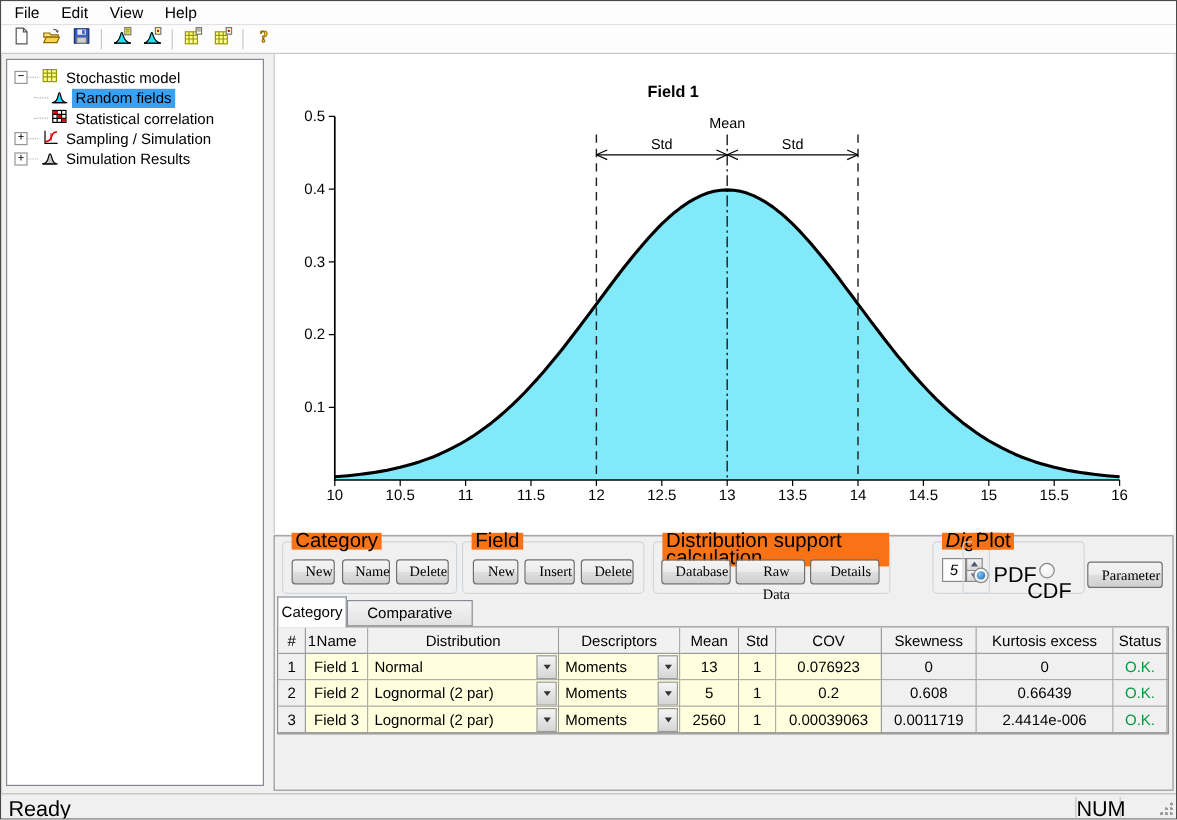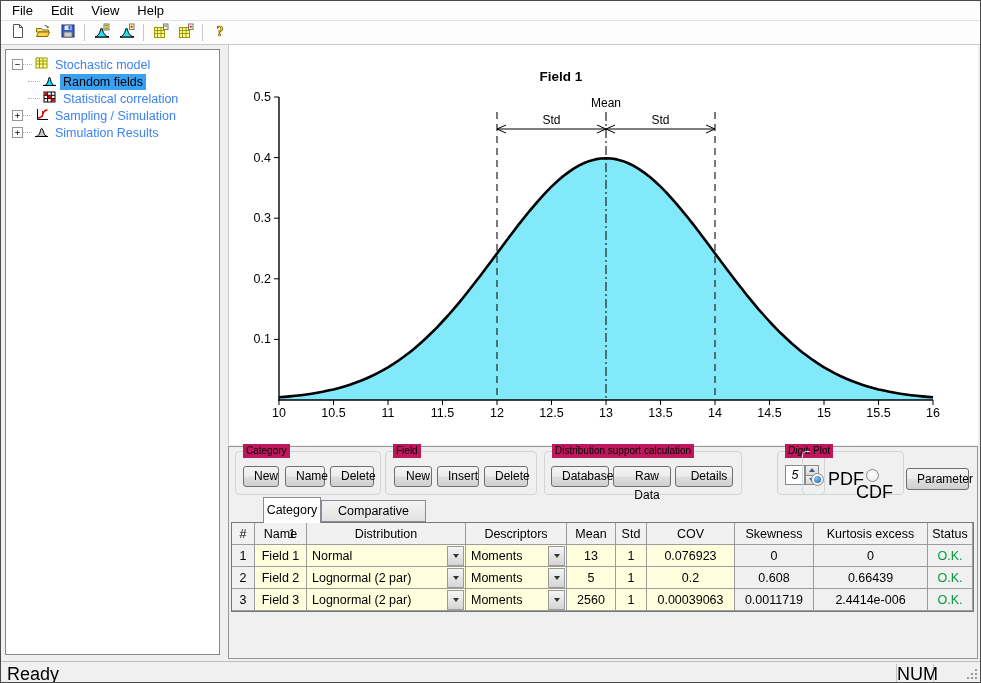--- a/index.html
+++ b/index.html
@@ -10,43 +10,43 @@
   
   .toolbar{position:absolute;left:0;top:20px;width:100%;height:24px;background:#fdfdfd;border-bottom:1px solid #c9c9c9;display:flex;align-items:center;padding-left:4px;box-sizing:border-box;}
   .tbtn{width:23px;height:21px;display:flex;align-items:center;justify-content:center;border:1px solid transparent;border-radius:2px;}
   .tsep{width:1px;height:17px;background:#c8c8c8;margin:0 4px;}
   
   .treepanel{position:absolute;left:4px;top:48px;width:215px;height:606px;background:#fff;border:1px solid #828790;box-sizing:border-box;overflow:hidden;padding-top:6px;font-size:12.5px;}
   .trow{height:17px;display:flex;align-items:center;white-space:nowrap;}
   .texp{width:9px;height:9px;border:1px solid #969696;background:#fff;font:9px "DejaVu Sans Mono",monospace;line-height:8px;text-align:center;color:#000;box-sizing:content-box;flex:none;}
   .tconn{width:9px;border-bottom:1px dotted #b5b5b5;height:0;flex:none;}
   .ticon{flex:none;margin:0 3px 0 3px;}
-  .tlabel{padding:1px 3px;color:#3b82f6;}
+  .tlabel{padding:1px 3px;color:#000000;}
   .tlabel.sel{background:#39a1f4;color:#000;}
   
   .chartpanel{position:absolute;left:227px;top:44px;width:750px;height:400px;background:#fff;border-left:1px solid #c9c9c9;box-sizing:border-box;}
   .chartpanel svg text{font-family:"Liberation Sans",sans-serif;}
   
   .bottompanel{position:absolute;left:227px;top:445px;width:750px;height:213px;background:#f0f0f0;border:1px solid #979797;box-sizing:border-box;}
   .groupbox{position:absolute;top:4px;height:42px;border:1px solid #d0d7dc;border-radius:4px;}
-  .gblabel{position:absolute;top:-8px;left:7px;background:#be185d;padding:0 3px;font-size:10px;color:#000;line-height:14px;}
-  .btn{position:absolute;top:14px;height:21px;box-sizing:border-box;border:1px solid #707070;border-radius:3px;background:linear-gradient(#f4f4f4,#ececec 48%,#dedede 52%,#cfcfcf);font-size:12px;font-family:Liberation Sans, sans-serif;color:#000;text-align:center;line-height:19px;padding-left:10px;}
+  .gblabel{position:absolute;top:-8px;left:7px;background:#f97316;padding:0 3px;font-size:17px;color:#000;line-height:14px;}
+  .btn{position:absolute;top:14px;height:21px;box-sizing:border-box;border:1px solid #707070;border-radius:3px;background:linear-gradient(#f4f4f4,#ececec 48%,#dedede 52%,#cfcfcf);font-size:12px;font-family:Liberation Serif, serif;color:#000;text-align:center;line-height:19px;padding-left:10px;}
   
   .spinval{position:absolute;left:7px;top:13px;width:20px;height:20px;background:#fff;border:1px solid #8a8a8a;box-sizing:border-box;text-align:center;font-size:12.5px;line-height:18px;}
   .spinbtns{position:absolute;left:27px;top:13px;width:14px;height:20px;display:flex;flex-direction:column;}
   .spb{flex:1;border:1px solid #8a8a8a;background:linear-gradient(#f2f2f2,#d8d8d8);display:flex;align-items:center;justify-content:center;box-sizing:border-box;}
   .spb+.spb{border-top:none;}
   .arr-up{width:0;height:0;border-left:3px solid transparent;border-right:3px solid transparent;border-bottom:4px solid #4a5a78;}
   .arr-dn{width:0;height:0;border-left:3px solid transparent;border-right:3px solid transparent;border-top:4px solid #4a5a78;}
   
   .radio-row{position:absolute;top:17px;display:flex;align-items:center;font-size:18px;}
   .radio{width:13px;height:13px;border-radius:50%;border:1px solid #8a8a8a;background:radial-gradient(circle at 40% 35%,#fff,#e8e8e8);box-sizing:border-box;margin-right:4px;flex:none;}
   .radio.sel::after{content:'';display:block;width:7px;height:7px;margin:2px;border-radius:50%;background:radial-gradient(circle at 35% 35%,#7cc7f7,#1d5fa6);}
   
-  .tab{position:absolute;box-sizing:border-box;font-size:12.5px;text-align:center;margin-left:32px;}
+  .tab{position:absolute;box-sizing:border-box;font-size:12.5px;text-align:center;}
   .tab.active{left:2px;top:50px;width:58px;height:26px;background:#fff;border:1px solid #898c95;border-bottom:none;line-height:24px;z-index:2;}
   .tab.inactive{left:60px;top:53px;width:105px;height:22px;background:linear-gradient(#f4f4f4,#e2e2e2);border:1px solid #898c95;line-height:20px;}
   
   .grid{position:absolute;left:2px;top:75px;border:1px solid #787878;background:#fff;display:grid;grid-template-columns:23px 52px 159px 101px 49px 31px 88px 79px 114px 45px;}
   .gc{box-sizing:border-box;height:22px;border-right:1px solid #9c9c9c;border-bottom:1px solid #9c9c9c;font-size:12.5px;display:flex;align-items:center;justify-content:center;overflow:hidden;white-space:nowrap;position:relative;color:#000;}
   .gc.hdr{background:#f1f1f1;}
   .gc.yel{background:#ffffde;}
   .gc.gry{background:#f0f0f0;}
   .gc.left{justify-content:flex-start;padding-left:5px;}
   .gc.ok{color:#009a3c;}

